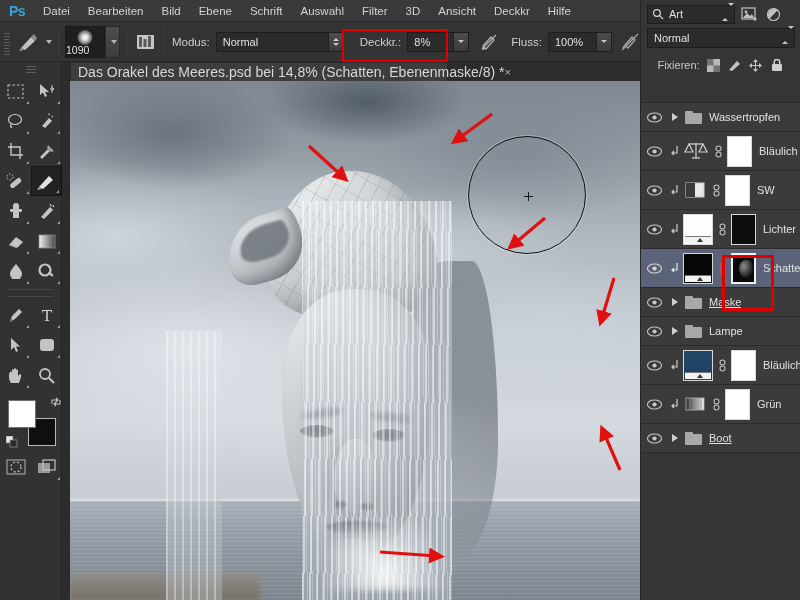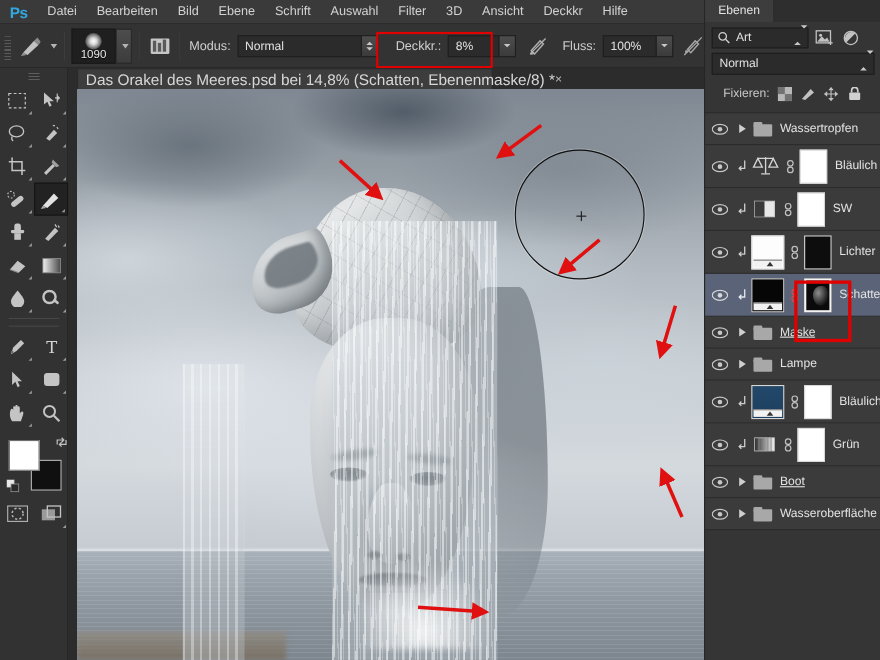--- a/index.html
+++ b/index.html
@@ -17,21 +17,21 @@
   #optionsbar { position:absolute; left:0; top:22px; width:800px; height:40px; background:#333333;
                 display:flex; align-items:center; border-bottom:1px solid #272727; }
   .grip { width:10px; height:26px; margin:0 3px 0 2px;
           background:repeating-linear-gradient(to bottom,#5a5a5a 0 1px,transparent 1px 3px);
           background-size:6px 100%; background-repeat:no-repeat; background-position:2px 4px; }
   .ob-sep { width:1px; height:26px; background:#272727; margin:0 6px; border-right:1px solid #404040; }
   .tool-preset { width:28px; height:26px; display:flex; align-items:center; justify-content:center; }
   .tiny-caret { width:0;height:0;border-left:3.5px solid transparent;border-right:3.5px solid transparent;
                 border-top:4px solid #b4b4b4; margin-left:3px; }
   .brush-chip { width:40px; height:32px; background:#1f1f1f; border:1px solid #1a1a1a; position:relative;
-                display:flex; align-items:flex-end; justify-content:center; }
+                display:flex; align-items:flex-end; }
   .brush-dot { position:absolute; left:50%; top:3px; transform:translateX(-50%); width:15px;height:15px;
                border-radius:50%; background:radial-gradient(circle,#ffffff 0%,#d8d8d8 28%,#4a4a4a 72%,#1f1f1f 100%); }
   .brush-size { position:relative; z-index:2; font-size:10.5px; color:#e8e8e8; padding-bottom:1px; text-shadow:0 1px 1px #000; }
   .sq-btn { width:15px; height:32px; background:linear-gradient(#4d4d4d,#3c3c3c); border:1px solid #292929;
             display:flex; align-items:center; justify-content:center; }
   .ob-label { font-size:11.5px; color:#cfcfcf; margin:0 6px 0 2px; white-space:nowrap; }
   .combo { height:20px; background:#2b2b2b; border:1px solid #1e1e1e; display:flex; align-items:center;
            color:#e0e0e0; font-size:11px; }
   .combo .val { padding:0 6px; flex:1; white-space:nowrap; }
   .combo .arrows { width:15px; height:18px; background:linear-gradient(#4d4d4d,#3b3b3b);
@@ -554,23 +554,20 @@
         </g>
       </svg>
     </div>
   </div>
 
   <div id="brushcursor"></div>
   <div id="brushcross"></div>
 </div>
 
 <div id="rightpanel">
-  <div id="paneltabs">
-    <div id="tab-ebenen">Ebenen</div>
-  </div>
 
   <div id="filterrow">
     <div id="kindsel">
       <span class="filt-ic">
         <svg width="12" height="12" viewBox="0 0 12 12">
           <circle cx="5" cy="5" r="3.4" fill="none" stroke="#cfcfcf" stroke-width="1.2"></circle>
           <line x1="7.6" y1="7.6" x2="11" y2="11" stroke="#cfcfcf" stroke-width="1.3"></line>
         </svg>
       </span>
       <span style="flex:1; padding-left:2px;">Art</span>
@@ -885,34 +882,19 @@
       </span>
       <span class="arrow-cell">
           <span class="tri-r"></span>
         </span>
       <span class="thumb-cell">
           <span class="folder"></span>
         </span>
       <span class="lname ul">Boot</span>
     </div>
 
-    <div class="lrow grp">
-      <span class="eye-cell">
-        <svg width="15" height="11" viewBox="0 0 15 11">
-            <ellipse cx="7.5" cy="5.5" rx="7" ry="4.5" fill="none" stroke="#c8c8c8" stroke-width="1.1"></ellipse>
-            <circle cx="7.5" cy="5.5" r="2.1" fill="#c8c8c8"></circle>
-          </svg>
-      </span>
-      <span class="arrow-cell">
-          <span class="tri-r"></span>
-        </span>
-      <span class="thumb-cell">
-          <span class="folder"></span>
-        </span>
-      <span class="lname">Wasseroberfläche</span>
-    </div>
 
   </div>
 
   <div id="panelbottom"></div>
 </div>
 
 <div id="maskhighlight"></div>
 
 </body></html>

